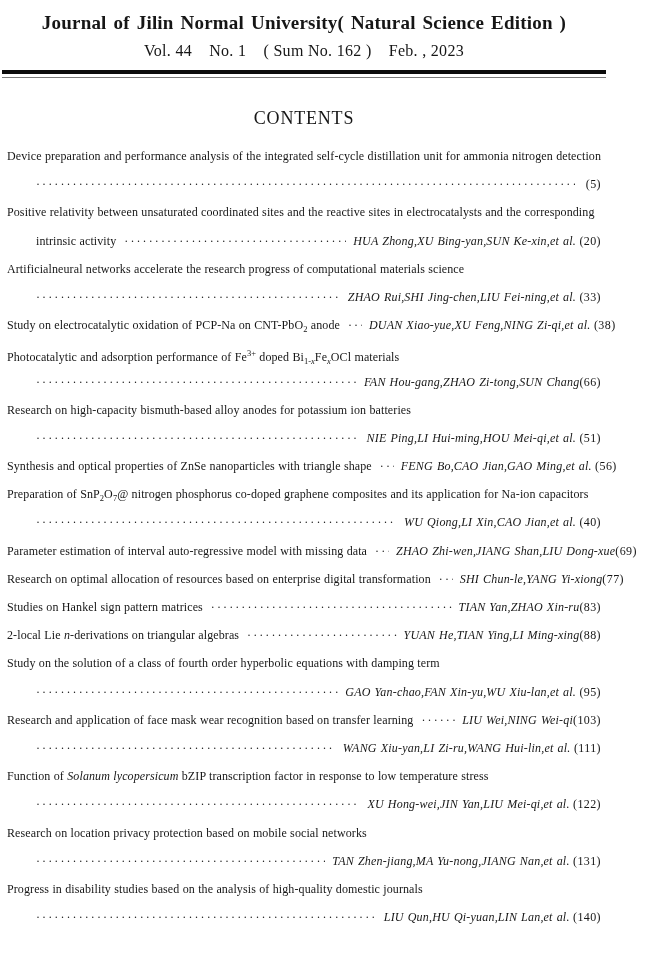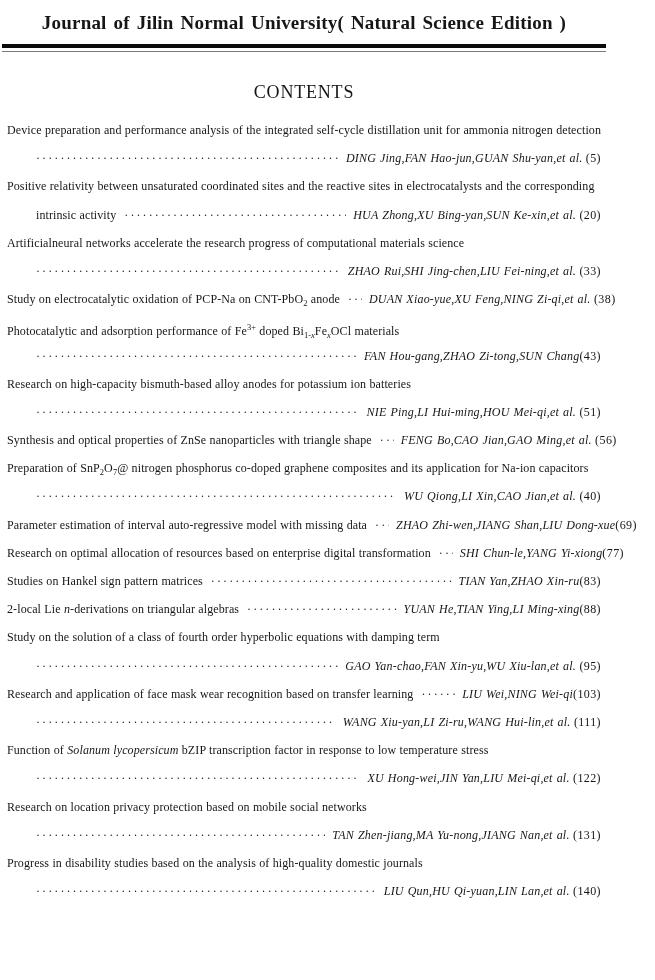--- a/index.html
+++ b/index.html
@@ -39,35 +39,35 @@
   .authors{font-style:italic;word-spacing:0.8px;letter-spacing:0.2px;}
   .pg{white-space:pre;letter-spacing:0.4px;}
 </style>
 </head>
 <body>
 
 <div class="page">
 
   <div class="header">
     <div class="journal-title">Journal of Jilin Normal University( Natural Science Edition )</div>
+    <div class="issue-line">Vol. 44    No. 1    ( Sum No. 162 )    Feb. , 2023</div>
     <div class="rule-thick"></div>
     <div class="rule-thin"></div>
   </div>
 
   <div class="contents-heading">CONTENTS</div>
 
   <div class="toc">
 
     <div class="entry">
       <div class="line">
         <span class="t">Device preparation and performance analysis of the integrated self-cycle distillation unit for ammonia nitrogen detection</span>
       </div>
       <div class="line indent">
         <span class="leader">················································································································································································································································</span>
-        <span class="authors">DING Jing,FAN Hao-jun,GUAN Shu-yan,et al.</span>
         <span class="pg"> (5)</span>
       </div>
     </div>
 
     <div class="entry">
       <div class="line">
         <span class="t">Positive relativity between unsaturated coordinated sites and the reactive sites in electrocatalysts and the corresponding</span>
       </div>
       <div class="line indent">
         <span class="t">intrinsic activity</span>
@@ -97,21 +97,21 @@
       </div>
     </div>
 
     <div class="entry">
       <div class="line">
         <span class="t">Photocatalytic and adsorption performance of Fe<sup>3+</sup> doped Bi<sub>1-<i>x</i></sub>Fe<sub><i>x</i></sub>OCl materials</span>
       </div>
       <div class="line indent">
         <span class="leader">················································································································································································································································</span>
         <span class="authors">FAN Hou-gang,ZHAO Zi-tong,SUN Chang</span>
-        <span class="pg">(43)</span>
+        <span class="pg">(66)</span>
       </div>
     </div>
 
     <div class="entry">
       <div class="line">
         <span class="t">Research on high-capacity bismuth-based alloy anodes for potassium ion batteries</span>
       </div>
       <div class="line indent">
         <span class="leader">················································································································································································································································</span>
         <span class="authors">NIE Ping,LI Hui-ming,HOU Mei-qi,et al.</span>

